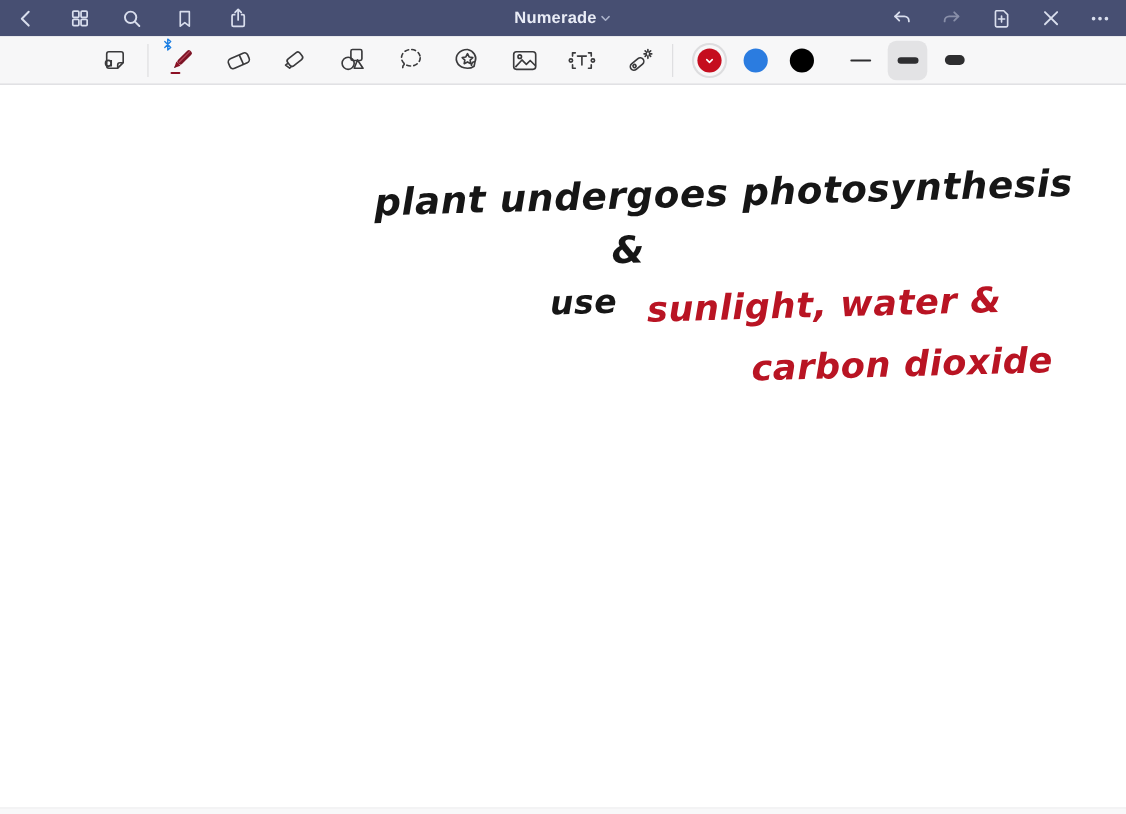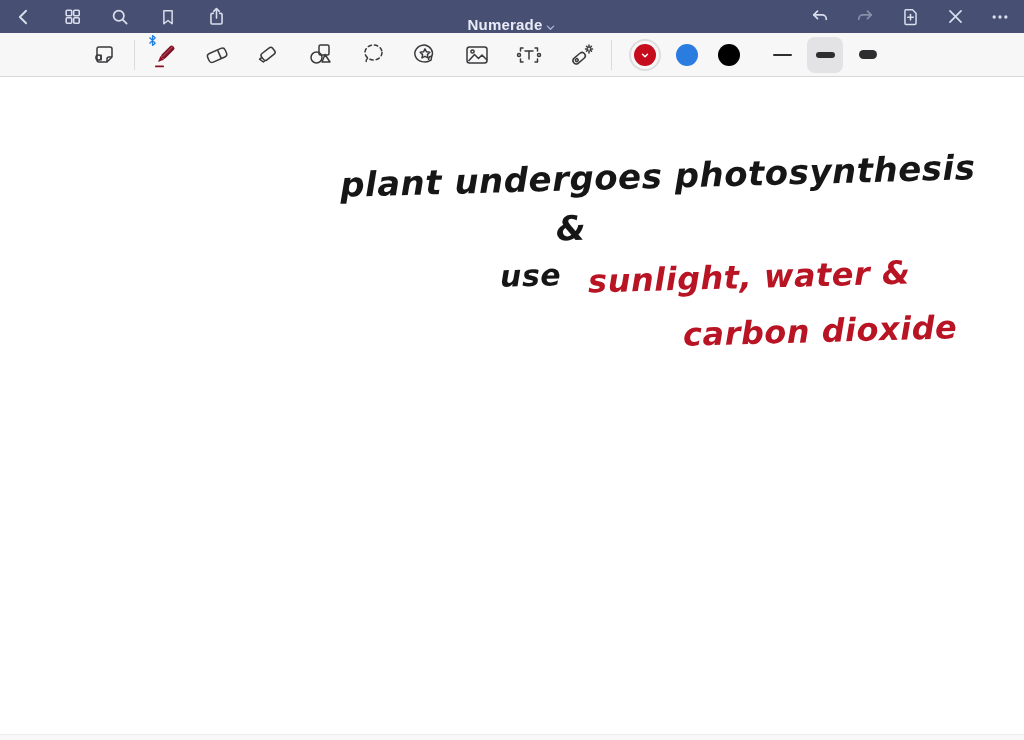--- a/index.html
+++ b/index.html
@@ -12,21 +12,21 @@
           background:var(--topbar-bg,#474f72);display:flex;align-items:center;
           justify-content:space-between;padding:0 10px;}
   .tb-group{display:flex;align-items:center;height:100%;}
   .tb-left{gap:24px;padding-left:2px;}
   .tb-right{gap:21px;padding-right:2px;}
   .tb-btn{width:24px;height:24px;display:flex;align-items:center;justify-content:center;
           color:#d9deed;cursor:pointer;flex:0 0 auto;}
   .tb-btn svg{display:block;}
   .tb-btn.dim{opacity:.45;}
   .tb-title{position:absolute;left:0;right:0;top:0;height:33px;display:flex;
-            align-items:flex-end;justify-content:center;gap:3px;pointer-events:none;}
+            align-items:center;justify-content:center;gap:3px;pointer-events:none;}
   .tb-title .t-text{color:#e9ecf6;font-size:15px;font-weight:700;letter-spacing:.2px;}
   .tb-title .t-chevron{color:#aab1c9;display:flex;align-items:center;}
 
   
   .toolbar{position:absolute;left:0;top:33px;width:1024px;height:44px;
            background:var(--toolbar-bg,#f7f7f8);border-bottom:1px solid #d8d8da;
            display:flex;align-items:center;padding-left:86px;}
   .tool{width:36px;height:36px;margin-right:16px;border-radius:8px;display:flex;
         align-items:center;justify-content:center;color:#3a3a3c;cursor:pointer;
         position:relative;flex:0 0 auto;}

